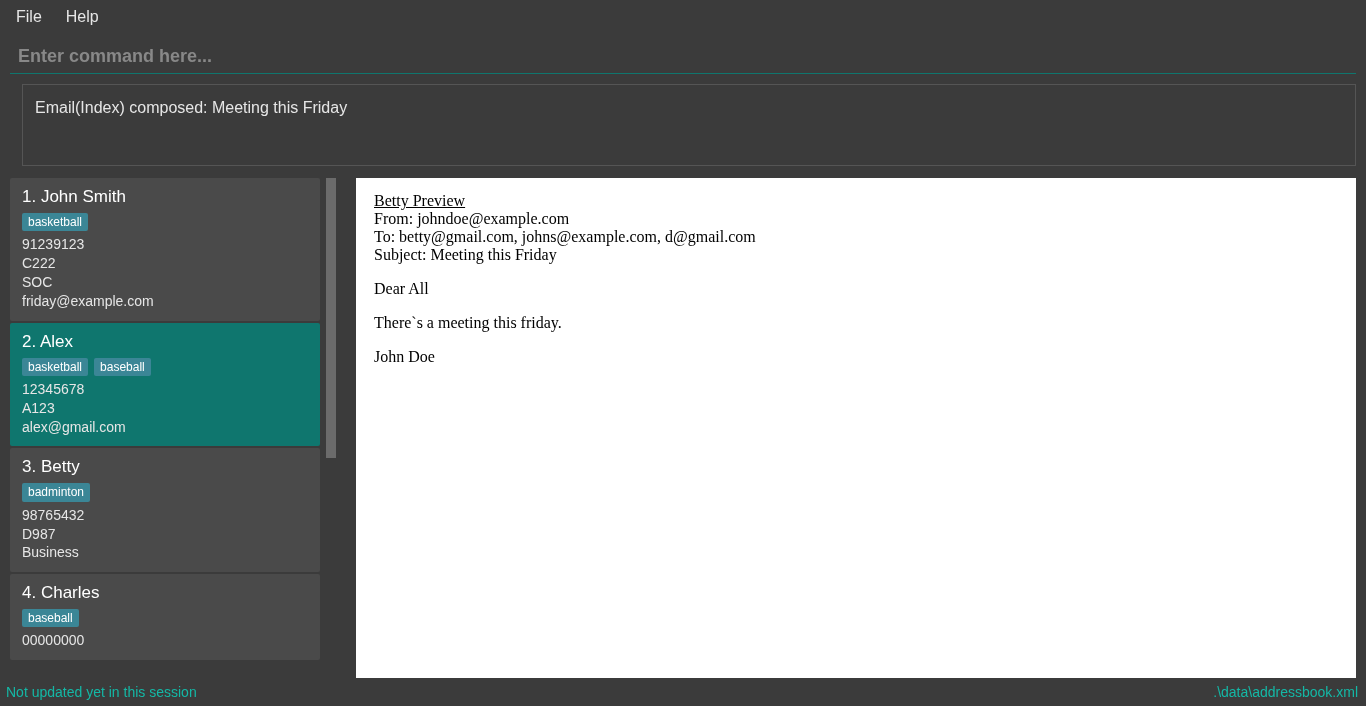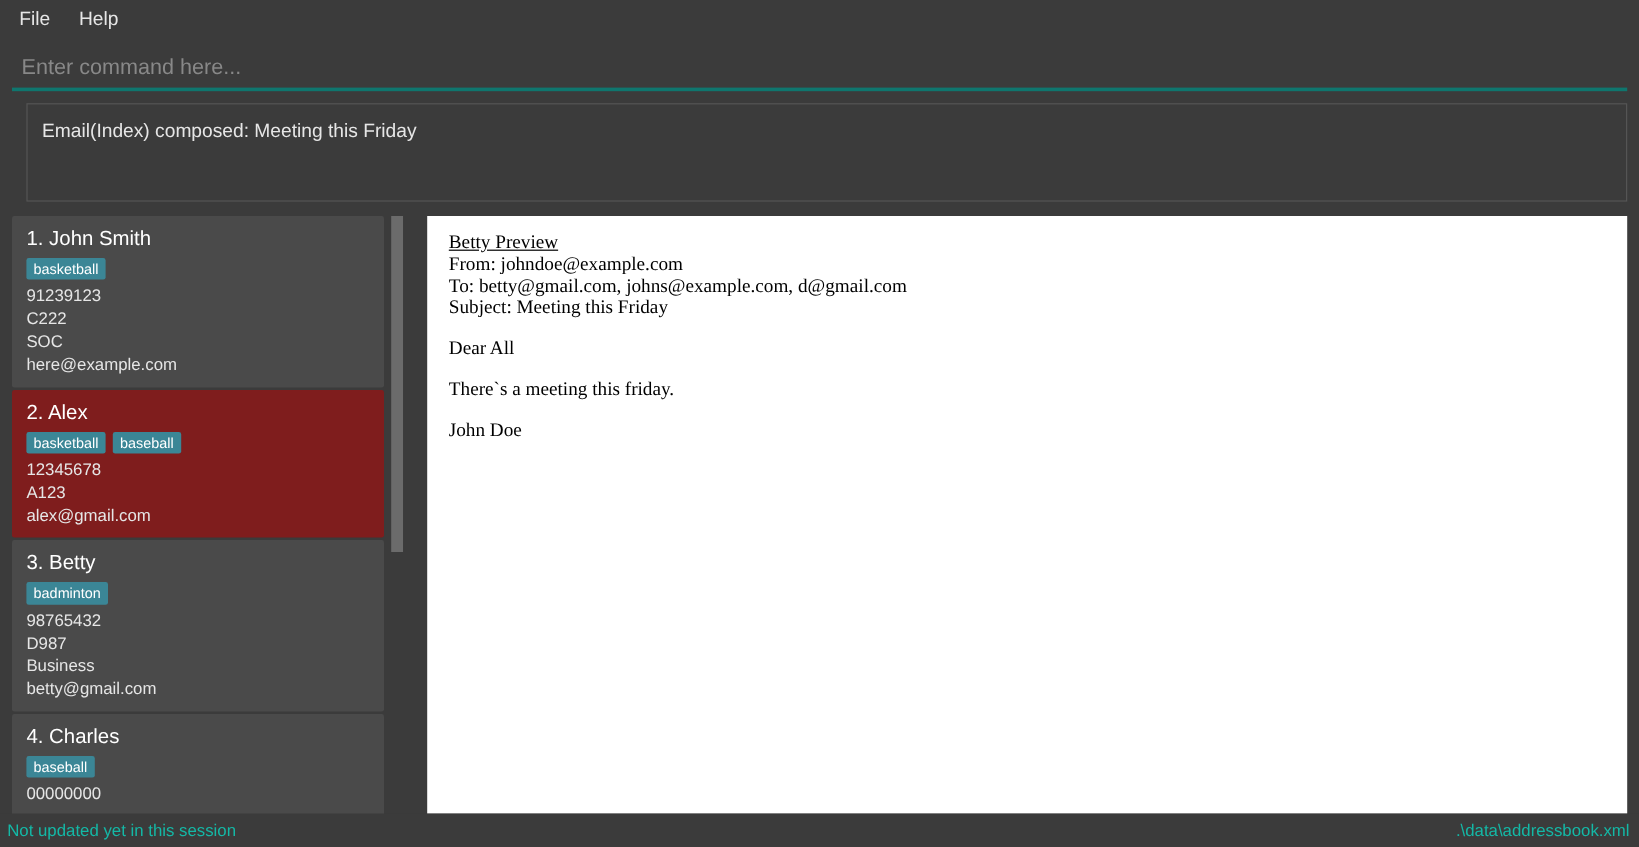--- a/index.html
+++ b/index.html
@@ -26,26 +26,26 @@
       padding: 4px 12px;
       cursor: pointer;
     }
     .commandbar {
       margin: 6px 10px 0 10px;
     }
     .command-input {
       width: 100%;
       background: transparent;
       border: none;
-      border-bottom: 3px solid #0f766e;
+      border-bottom: 1px solid #0f766e;
       font-size: 18px;
       color: #f0abfc;
       padding: 6px 8px;
       font-family: inherit;
-      font-weight: 400;
+      font-weight: 700;
     }
     .command-input::placeholder {
       color: #888;
     }
     .resultbox {
       margin: 10px 10px 0 22px;
       border: 1px solid #555;
       min-height: 82px;
       padding: 14px 12px;
       font-size: 16px;
@@ -81,21 +81,21 @@
     .card {
       background: #4a4a4a;
       border-radius: 2px;
       padding: 8px 12px 10px 12px;
       margin-bottom: 2px;
       font-size: 14px;
       line-height: 1.35;
       font-weight: 300;
     }
     .card.selected {
-      background: #7f1d1d;
+      background: #0f766e;
     }
     .card-title {
       font-size: 17px;
       color: #fff;
       margin-bottom: 4px;
       font-weight: 400;
     }
     .tags {
       display: flex;
       gap: 6px;
@@ -150,41 +150,40 @@
   <div class="list-wrap">
     <div class="list" id="contact-list">
         <div class="card">
           <div class="card-title">1.   John Smith</div>
           <div class="tags">
             <span class="tag">basketball</span>
           </div>
           <div class="card-line">91239123</div>
           <div class="card-line">C222</div>
           <div class="card-line">SOC</div>
-          <div class="card-line">here@example.com</div>
+          <div class="card-line">friday@example.com</div>
         </div>
         <div class="card selected">
           <div class="card-title">2.   Alex</div>
           <div class="tags">
             <span class="tag">basketball</span>
             <span class="tag">baseball</span>
           </div>
           <div class="card-line">12345678</div>
           <div class="card-line">A123</div>
           <div class="card-line">alex@gmail.com</div>
         </div>
         <div class="card">
           <div class="card-title">3.   Betty</div>
           <div class="tags">
             <span class="tag">badminton</span>
           </div>
           <div class="card-line">98765432</div>
           <div class="card-line">D987</div>
           <div class="card-line">Business</div>
-          <div class="card-line">betty@gmail.com</div>
         </div>
         <div class="card">
           <div class="card-title">4.   Charles</div>
           <div class="tags">
             <span class="tag">baseball</span>
           </div>
           <div class="card-line">00000000</div>
         </div>
       </div>
     <div class="scrollbar"></div>

